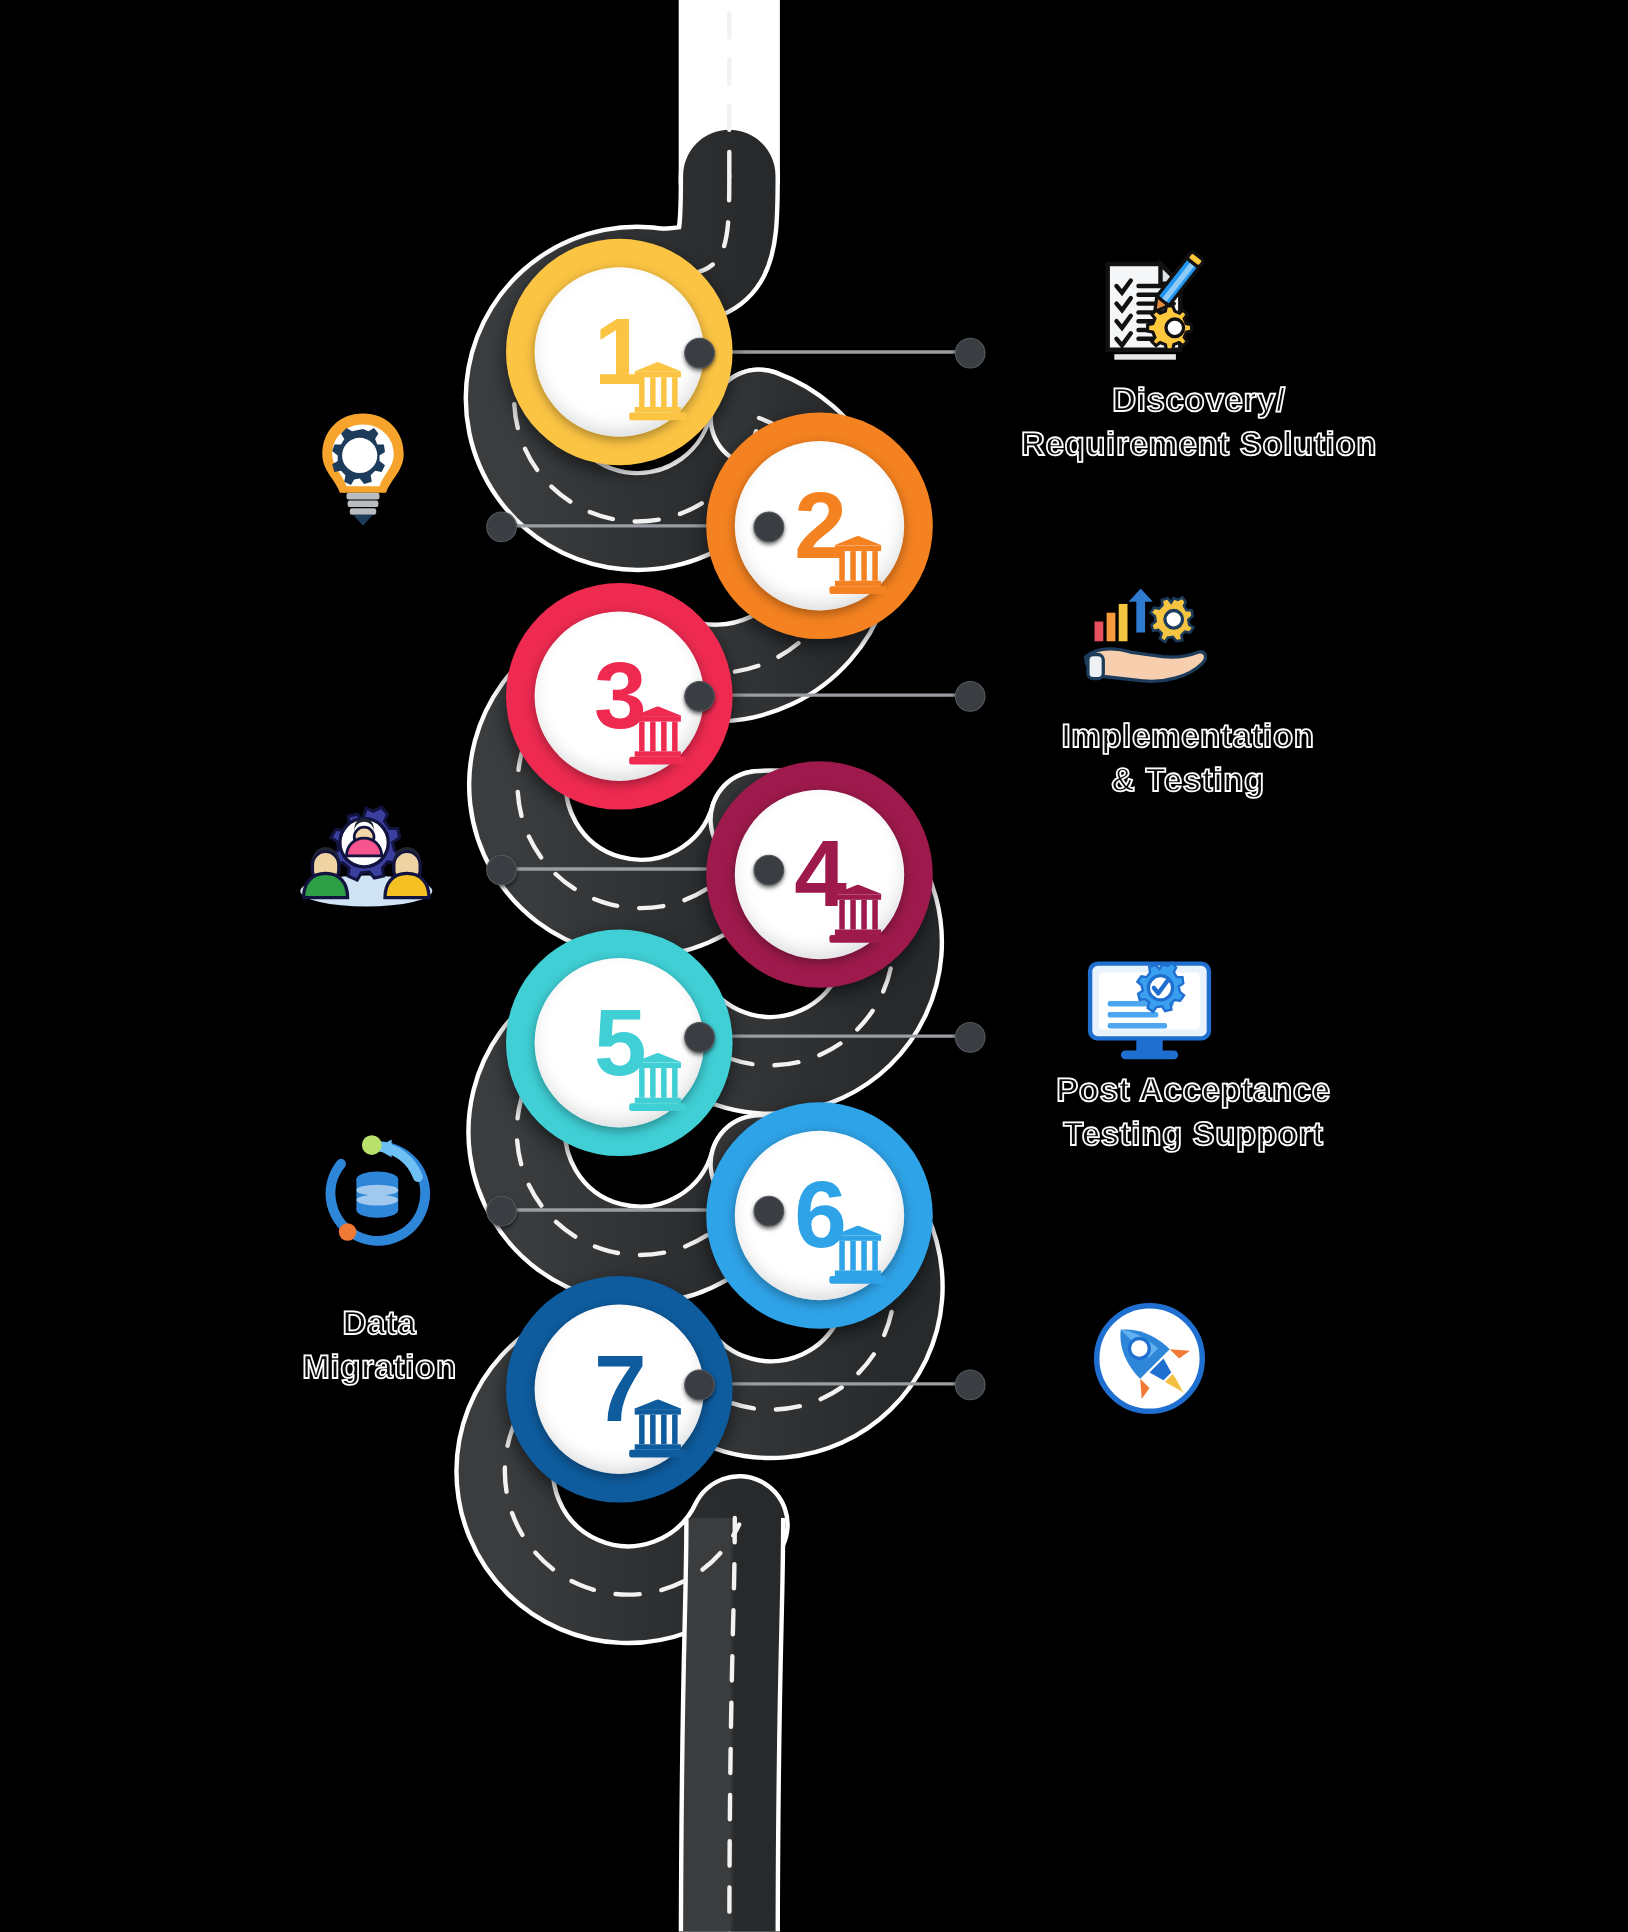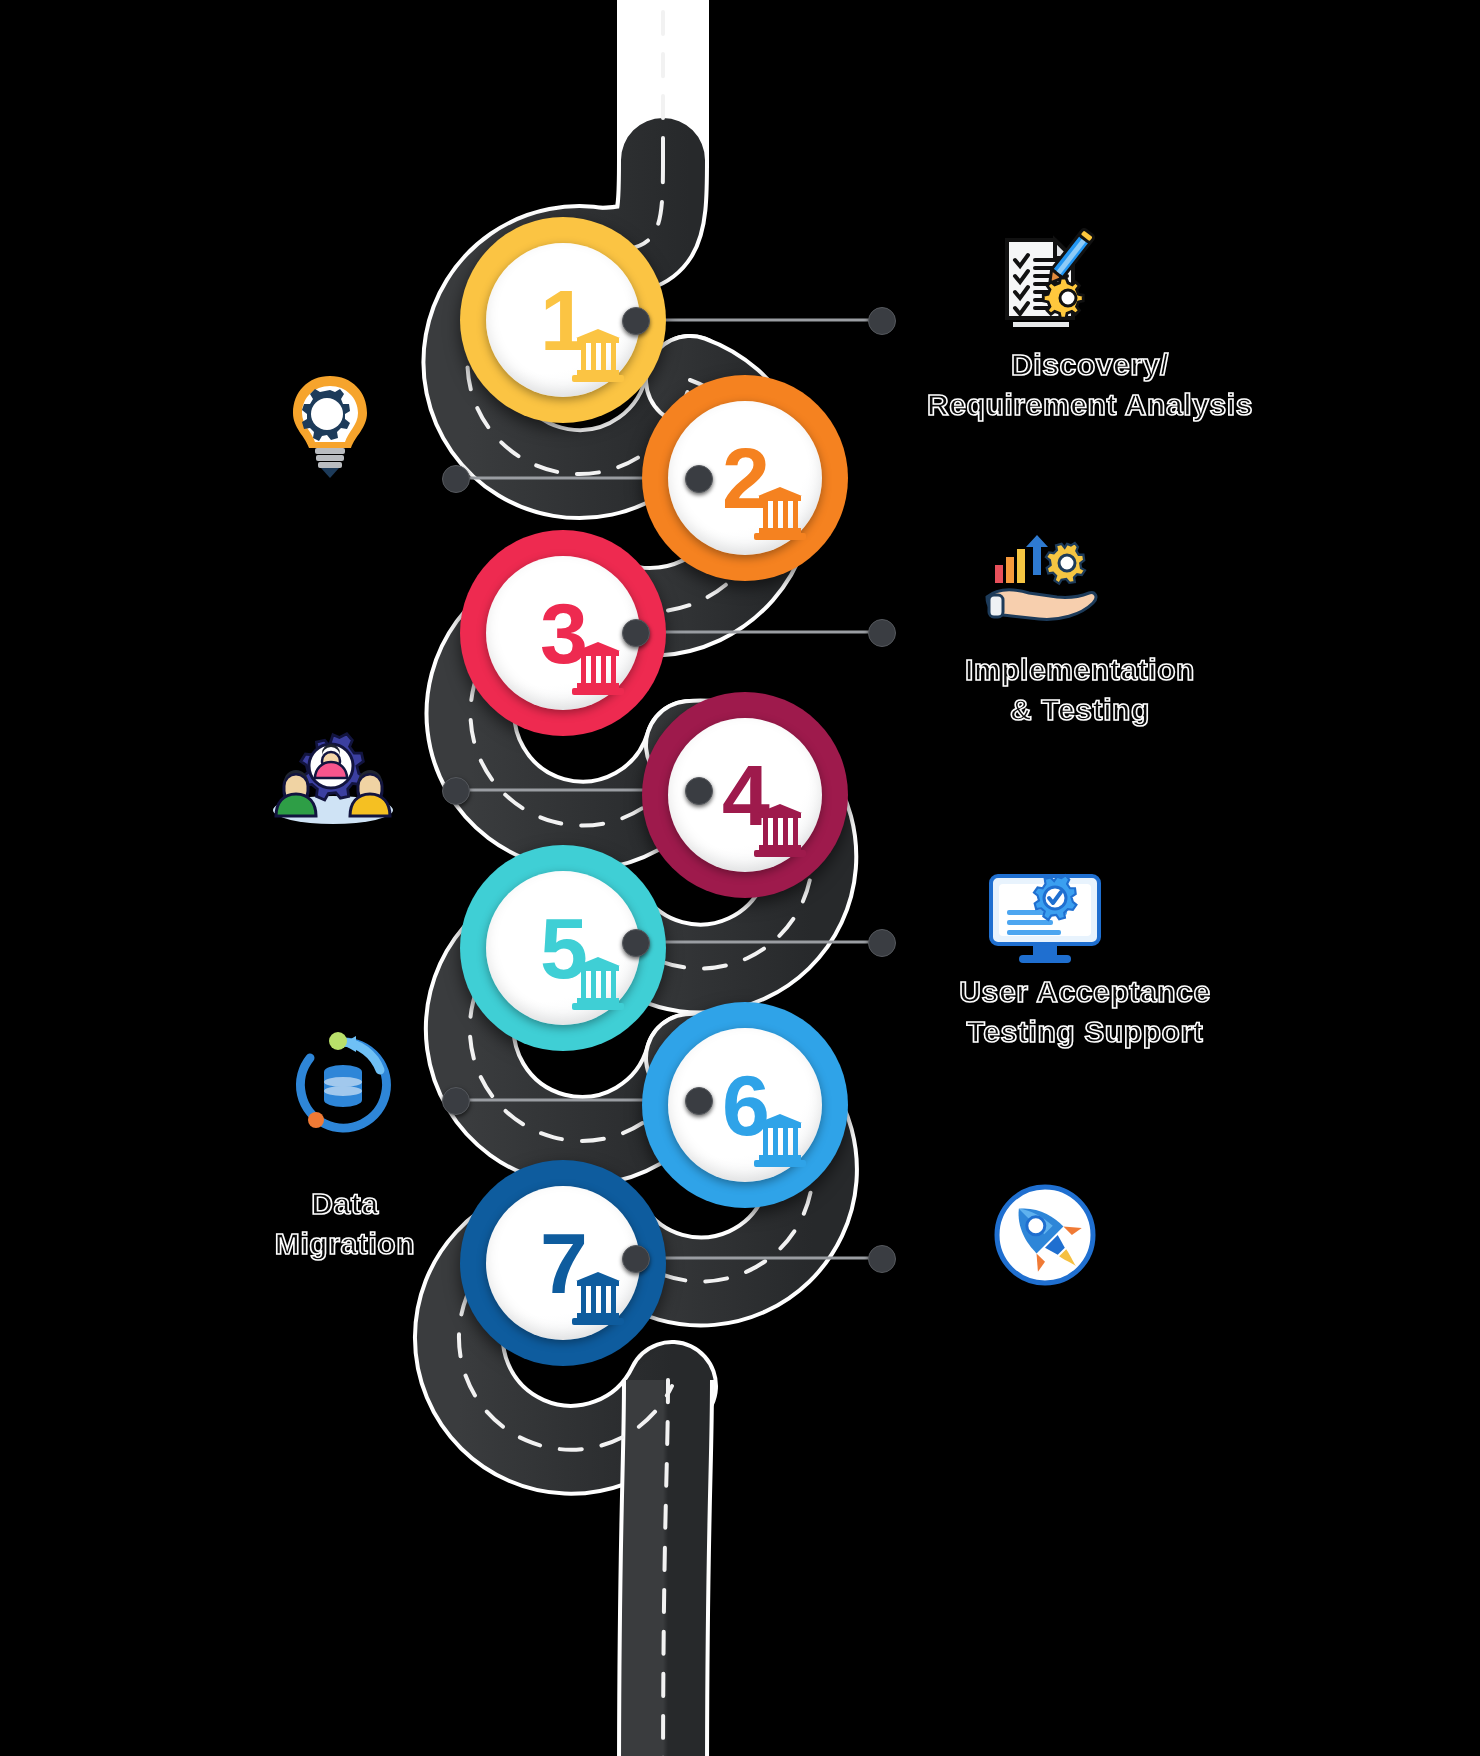--- a/index.html
+++ b/index.html
@@ -159,21 +159,21 @@
         <path d="M74 54 L81 66 L88 54 Z" fill="#e08a3c" stroke="#111" stroke-width="3"></path>
         <rect x="74" y="2" width="14" height="8" rx="3" fill="#ffc83d" stroke="#111" stroke-width="3"></rect>
       </g>
       <g transform="translate(78,78)">
         <path d="M0,-18 L4.5,-16 L8,-19 L12,-15 L9,-11 L11,-6 L16,-5 L16,1 L11,2 L9,7 L12,11 L8,15 L4,12 L-1,14 L-2,19 L-8,19 L-9,14 L-14,12 L-18,15 L-22,11 L-19,7 L-21,2 L-26,1 L-26,-5 L-21,-6 L-19,-11 L-22,-15 L-18,-19 L-14,-16 L-9,-18 L-8,-23 L-2,-23 Z" transform="translate(5,0) scale(.95)" fill="#ffc83d" stroke="#111" stroke-width="3"></path>
         <circle cx="5" cy="-2" r="8" fill="#fff" stroke="#111" stroke-width="3"></circle>
       </g>
     </svg>
   </div>
   <div class="label" style="left:880px;top:345px;width:420px;">Discovery/
-Requirement Analysis</div>
+Requirement Solution</div>
 
   <div class="node" style="left:642px;top:375px;">
     <div class="ring" style="background:#F58220;"></div>
     <div class="inner"></div>
     <div class="numwrap">
       <span class="num" style="color: rgb(245, 130, 32);">2</span>
     </div>
     <svg class="pillar" viewBox="0 0 60 56" style="left:108px;top:112px;">
       <g fill="#F58220">
           <rect x="4" y="46" width="52" height="7" rx="2"></rect>
@@ -326,21 +326,21 @@
       </g>
       <rect x="48" y="86" width="24" height="12" fill="#1f6fd0"></rect>
       <rect x="34" y="97" width="52" height="8" rx="4" fill="#1f6fd0"></rect>
       <g transform="translate(72,36)">
         <path d="M0,-24 L6,-22 L12,-26 L17,-20 L14,-14 L18,-8 L25,-8 L26,0 L20,4 L22,11 L27,15 L22,22 L15,21 L10,26 L11,33 L3,35 L-1,29 L-8,30 L-12,36 L-19,31 L-17,24 L-22,20 L-29,21 L-31,13 L-25,9 L-27,2 L-32,-2 L-27,-9 L-20,-8 L-16,-14 L-17,-21 L-9,-23 L-4,-18 Z" transform="scale(.72)" fill="#3b9ff0" stroke="#1f6fd0" stroke-width="3"></path>
         <circle cx="-2" cy="4" r="11" fill="#ffffff" stroke="#1f6fd0" stroke-width="3"></circle>
         <polyline points="-8,4 -4,9 4,-2" fill="none" stroke="#1f6fd0" stroke-width="4" stroke-linecap="round" stroke-linejoin="round"></polyline>
       </g>
     </svg>
   </div>
-  <div class="label" style="left:880px;top:972px;width:410px;">User Acceptance
+  <div class="label" style="left:880px;top:972px;width:410px;">Post Acceptance
 Testing Support</div>
 
   <div class="node" style="left:642px;top:1002px;">
     <div class="ring" style="background:#2FA3E8;"></div>
     <div class="inner"></div>
     <div class="numwrap">
       <span class="num" style="color: rgb(47, 163, 232);">6</span>
     </div>
     <svg class="pillar" viewBox="0 0 60 56" style="left:108px;top:112px;">
       <g fill="#2FA3E8">

